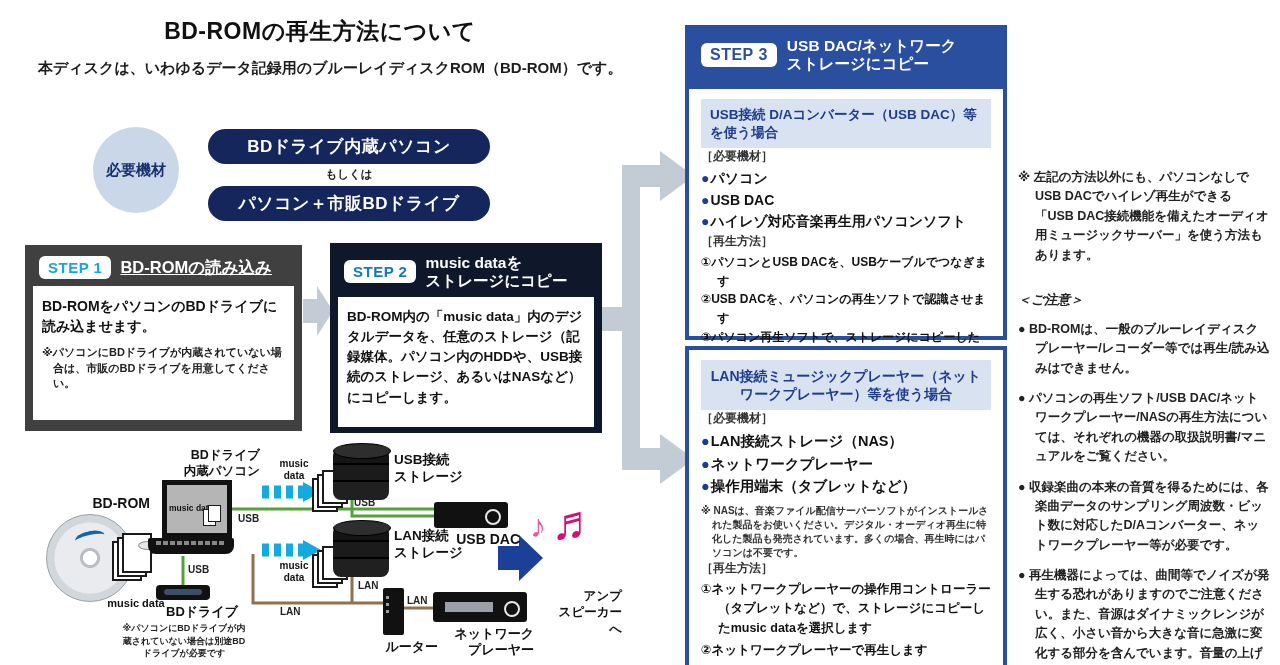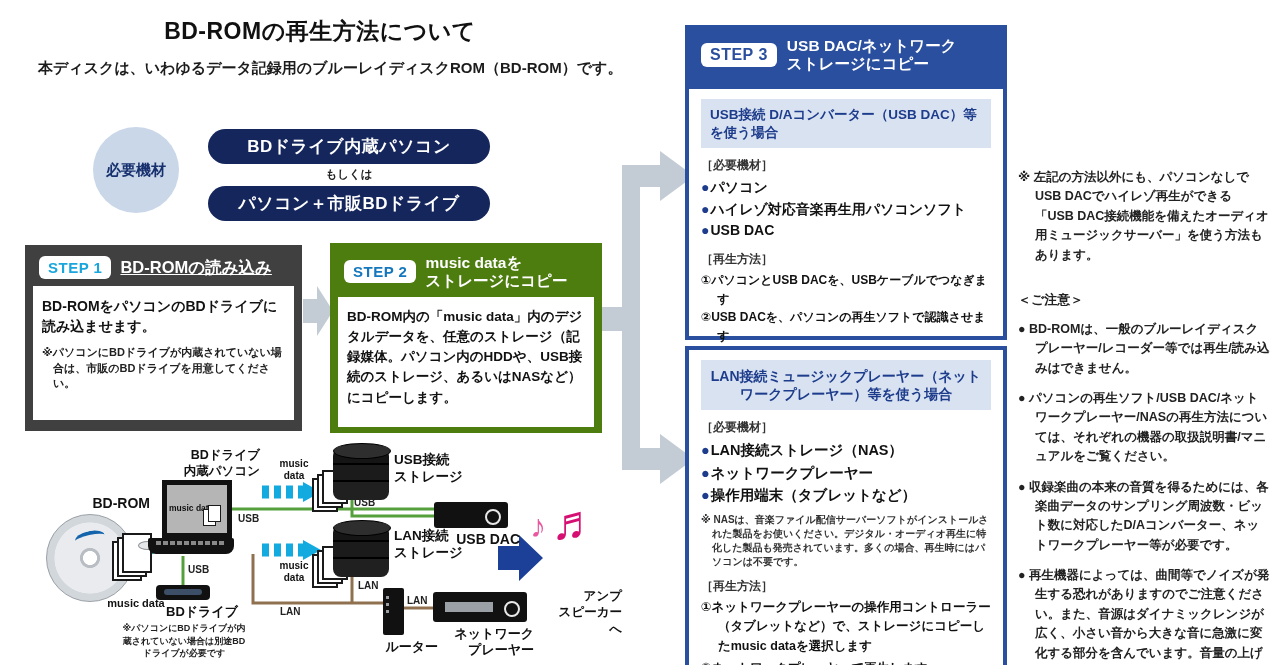--- a/index.html
+++ b/index.html
@@ -22,21 +22,21 @@
   .pill { position:absolute; left:208px; width:282px; height:35px; background:#15265c; color:#fff;
           border-radius:18px; display:flex; align-items:center; justify-content:center;
           font-size:17px; font-weight:800; letter-spacing:.5px; }
   .pill1 { top:129px; } .pill2 { top:186px; }
   .or-label { position:absolute; left:208px; top:167px; width:282px; text-align:center;
               font-size:11.5px; font-weight:700; color:#222; }
 
   
   .stepbox { position:absolute; padding:8px; }
   .step1 { left:25px; top:245px; width:277px; height:186px; background:#404040; }
-  .step2 { left:330px; top:243px; width:272px; height:190px; background:#4d7c0f; }
+  .step2 { left:330px; top:243px; width:272px; height:190px; background:#0f172a; }
   .step-head { display:flex; align-items:center; gap:9px; padding:3px 2px 7px 6px; }
   .badge { background:#fff; border-radius:6px; padding:3px 9px; font-size:15px; font-weight:800;
            letter-spacing:.5px; white-space:nowrap; }
   .step1 .badge { color:#18a6dc; } .step2 .badge { color:#1577bd; }
   .step-title { color:#fff; font-weight:800; font-size:16.5px;text-decoration:underline; }
   .step-title-2l { color:#fff; font-weight:800; font-size:15.5px; line-height:1.15; }
   .step-inner { background:#fff; padding:10px 9px; }
   .step1 .step-inner { height:134px; }
   .step2 .step-inner { height:130px; }
   .step-body { font-size:14px; font-weight:800; line-height:1.45; color:#111; }
@@ -48,37 +48,37 @@
   .step3-head { position:absolute; left:685px; top:25px; width:322px; height:60px; background:#2a4f9e;
                 display:flex; align-items:center; gap:10px; padding-left:16px; }
   .step3-head .badge { color:#2a4f9e; font-size:16px; }
   .s3box { position:absolute; left:685px; width:322px; background:#fff; border:4px solid #2a4f9e;
            padding:10px 12px; }
   .s3box-a { top:85px; height:255px; }
   .s3box-b { top:346px; height:371px; }
   .s3-heading { background:#d8e2f1; color:#1e3c8c; font-weight:800; font-size:13.5px;
                 line-height:1.3; padding:7px 9px; }
   .s3-heading.center { text-align:center; font-size:14px; }
-  .sec-label { margin-top:9px; font-size:12px; font-weight:800; color:#333; }
+  .sec-label { margin-top:0; font-size:12px; font-weight:800; color:#333; }
   ul.equip { list-style:none; margin-top:3px; }
   ul.equip li { font-size:14px; font-weight:800; color:#111; line-height:1.55; }
   .s3box-b ul.equip li { font-size:14.5px; }
   ul.equip .blt { color:#1e3c8c; margin-right:1px; }
   ol.methods { list-style:none; margin-top:3px; }
   ol.methods li { font-size:12px; font-weight:700; color:#111; line-height:1.55;
                   text-indent:-1.35em; padding-left:1.35em; }
   .s3box-b ol.methods li { font-size:12.5px; margin-top:3px; }
   .nas-note { margin-top:6px; font-size:10px; font-weight:700; color:#333; line-height:1.4;
               text-indent:-1.1em; padding-left:1.1em; }
 
   
   .notes-col { position:absolute; left:1018px; top:168px; width:252px; }
   .side-note, .caution-item, .cd-note { font-size:12.5px; font-weight:700; color:#222;
         line-height:1.55; text-indent:-1.35em; padding-left:1.35em; }
-  .caution-title { margin-top:26px; font-size:13px; font-weight:800; color:#222; }
+  .caution-title { margin-top:26px; font-size:13px; font-weight:800; color:#222;font-style:italic; }
   .caution-item { margin-top:11px; }
 
   
   .dlabel { position:absolute; font-weight:800; color:#111; text-align:right; }
   .bdrom-label { left:40px; top:495px; width:110px; font-size:14px; }
   .disc { position:absolute; left:46px; top:514px; width:88px; height:88px; border-radius:50%;
           background:radial-gradient(circle at 50% 50%, #fff 0 11%, #b9bec4 12% 16%, #e9ebee 17% 58%, #d2d7db 59% 100%);
           border:1px solid #9aa0a6; }
   .disc .bluray-logo { position:absolute; left:28px; top:16px; width:30px; height:14px;
           border:0; border-top:4px solid #1464ac; border-radius:50%; transform:rotate(-12deg); }
@@ -223,22 +223,22 @@
       <span>USB DAC/ネットワーク</span><br>
       <span>ストレージにコピー</span>
     </span>
   </div>
 
   <div class="s3box s3box-a">
     <div class="s3-heading">USB接続 D/Aコンバーター（USB DAC）等を使う場合</div>
     <div class="sec-label">［必要機材］</div>
     <ul class="equip">
       <li><span class="blt">●</span><span>パソコン</span></li>
+      <li><span class="blt">●</span><span>USB DAC</span></li>
       <li><span class="blt">●</span><span>ハイレゾ対応音楽再生用パソコンソフト</span></li>
-      <li><span class="blt">●</span><span>USB DAC</span></li>
     </ul>
     <div class="sec-label">［再生方法］</div>
     <ol class="methods">
       <li>①パソコンとUSB DACを、USBケーブルでつなぎます</li>
       <li>②USB DACを、パソコンの再生ソフトで認識させます</li>
       <li>③パソコン再生ソフトで、ストレージにコピーしたmusic dataを再生します</li>
     </ol>
   </div>
 
   <div class="s3box s3box-b">

